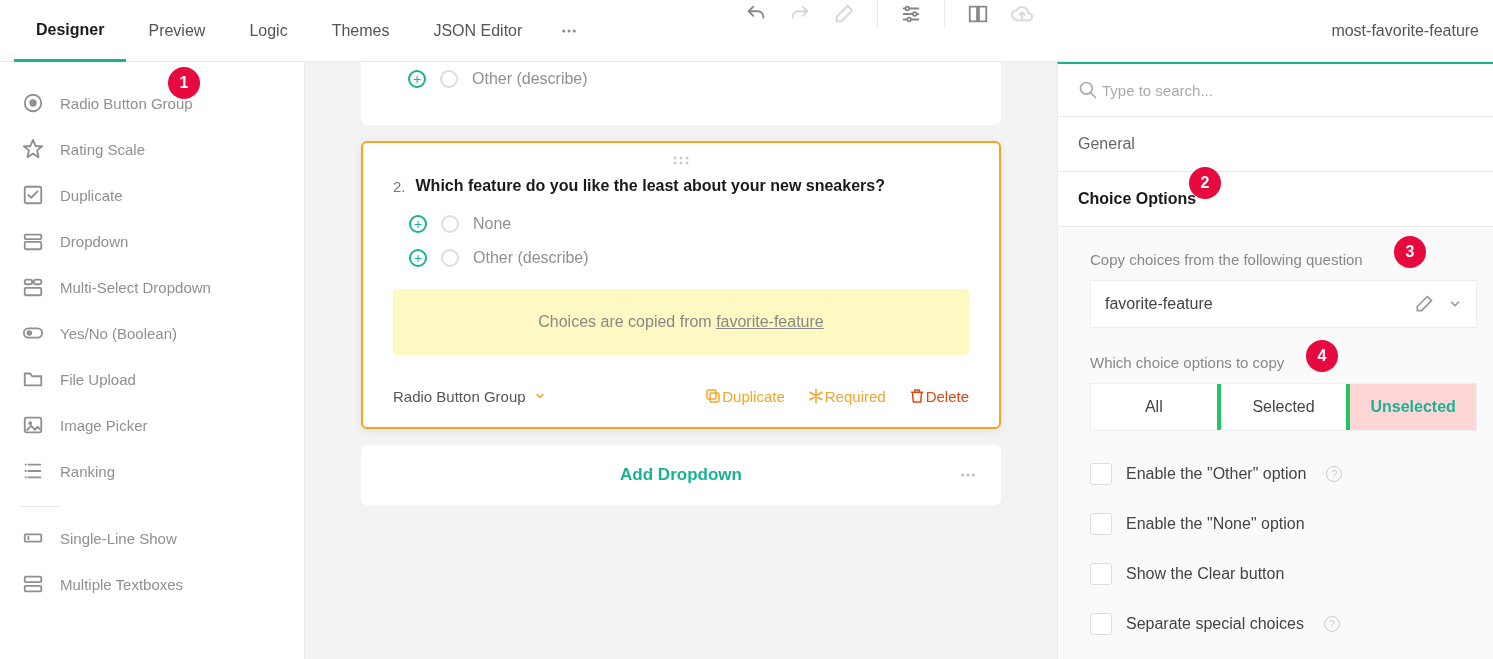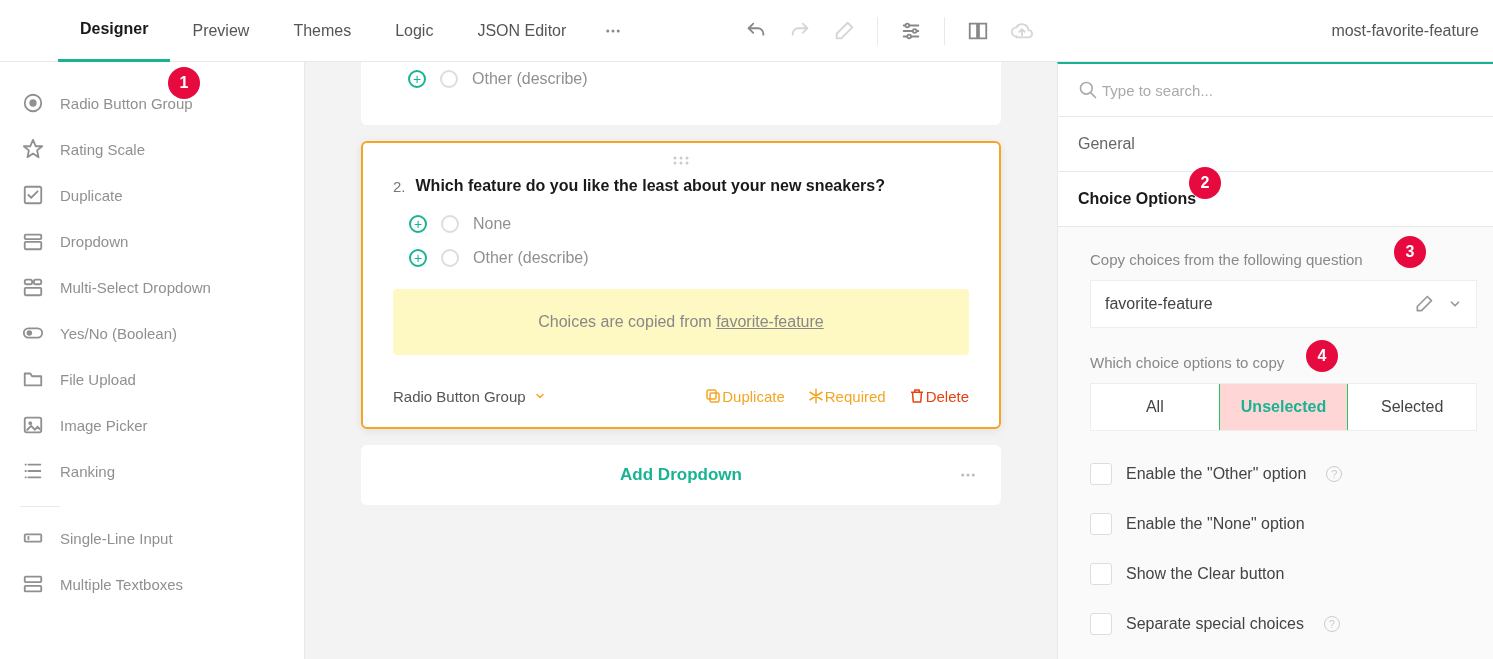--- a/index.html
+++ b/index.html
@@ -12,23 +12,22 @@
     --panel-bg: #f3f3f3;
     --white: #ffffff;
     --selected-bg: #ffd6d6;
   }
   * { box-sizing: border-box; }
   html, body { margin:0; padding:0; font-family: "Segoe UI", Arial, sans-serif; color: var(--text); background: var(--white); }
   body { width:1493px; height:659px; overflow:hidden; position:relative; }
 
   
   .topbar {
-    display:flex; align-items:center; height:62px;
+    display:flex; align-items:flex-start; height:62px;
     border-bottom:1px solid var(--border);
-    padding-left:44px;
   }
   .tabs { display:flex; align-items:center; gap:0; padding-left:14px; }
   .tab {
     padding:0 22px; height:62px; display:flex; align-items:center;
     font-size:16px; color:#555; cursor:pointer;
   }
   .tab.active { color: var(--text); font-weight:600; border-bottom:3px solid var(--teal); }
   .tab-more { padding:0 16px; display:flex; align-items:center; color:#888; cursor:pointer; }
   .topbar-right { margin-left:auto; display:flex; align-items:center; padding-right:30px; gap:22px; }
   .tool-icon { width:22px; height:22px; display:flex; align-items:center; justify-content:center; color:#888; cursor:pointer; }
@@ -76,21 +75,21 @@
   .search-row { display:flex; align-items:center; gap:2px; padding:16px 20px; border-bottom:1px solid var(--border); color:#aaa; }
   .search-row input { border:none; outline:none; font-size:15px; flex:1; color:#555; }
   .search-row input::placeholder { color:#aaa; }
   .group-header { padding:18px 20px; font-size:16px; color:#666; border-bottom:1px solid var(--border); cursor:pointer; }
   .group-header.active { color:var(--text); font-weight:600; border-bottom:1px solid var(--border); }
   .group-body { padding:24px 16px 10px 32px; background:#fafafa; }
   .field-label { font-size:15px; color:#888; margin-bottom:12px; }
   .select { display:flex; align-items:center; background:var(--white); border:1px solid #eee; height:48px; padding:0 14px; font-size:16px; color:#444; cursor:pointer; position:relative; }
   .select .sel-icons { margin-left:auto; display:flex; align-items:center; gap:14px; color:#999; }
   .seg { display:flex; border:1px solid #eee; height:48px; margin-bottom:8px; }
-  .seg .opt { flex:1; display:flex; align-items:center; justify-content:center; font-size:16px; color:#444; cursor:pointer; border-right:1px solid #22c55e; background:var(--white); }
+  .seg .opt { flex:1; display:flex; align-items:center; justify-content:center; font-size:16px; color:#444; cursor:pointer; border-right:4px solid #22c55e; background:var(--white); }
   .seg .opt:last-child { border-right:none; }
   .seg .opt.selected { background:var(--selected-bg); color:var(--teal); font-weight:600; }
   .check-row { display:flex; align-items:center; gap:14px; padding:14px 0; font-size:16px; color:#444; }
   .check { width:22px; height:22px; border:1px solid #ddd; border-radius:3px; background:var(--white); cursor:pointer; }
   .info { width:16px;height:16px;border:1.5px solid #ccc;border-radius:50%;display:inline-flex;align-items:center;justify-content:center;font-size:11px;color:#ccc;margin-left:6px; }
 
   
   .badge { position:absolute; width:32px; height:32px; background:var(--red); color:#fff; border-radius:50%; display:flex; align-items:center; justify-content:center; font-weight:700; font-size:16px; z-index:50; }
 
   svg { display:block; }
@@ -100,22 +99,22 @@
 
 <div class="badge" style="left:168px; top:67px;">1</div>
 <div class="badge" style="left:1189px; top:167px;">2</div>
 <div class="badge" style="left:1394px; top:236px;">3</div>
 <div class="badge" style="left:1306px; top:340px;">4</div>
 
 <div class="topbar">
   <div class="tabs">
     <div class="tab active">Designer</div>
     <div class="tab">Preview</div>
+    <div class="tab">Logic</div>
     <div class="tab">Themes</div>
-    <div class="tab">Logic</div>
     <div class="tab">JSON Editor</div>
     <div class="tab-more">
       <svg width="18" height="18" viewBox="0 0 24 24">
           <circle cx="5" cy="12" r="2" fill="currentColor"></circle>
           <circle cx="12" cy="12" r="2" fill="currentColor"></circle>
           <circle cx="19" cy="12" r="2" fill="currentColor"></circle>
         </svg>
     </div>
   </div>
   <div class="topbar-right" style="margin-right:430px;">
@@ -226,21 +225,21 @@
           <path d="M3 4h2v2H3zM3 11h2v2H3zM3 18h2v2H3z" fill="currentColor"></path>
         </svg>
       <span>Ranking</span>
     </div>
     <div class="tool-divider"></div>
     <div class="tool-item">
       <svg viewBox="0 0 24 24">
           <rect x="3" y="8" width="18" height="8" rx="1" fill="none" stroke="currentColor" stroke-width="2"></rect>
           <path d="M7 10v4" stroke="currentColor" stroke-width="2"></path>
         </svg>
-      <span>Single-Line Input</span>
+      <span>Single-Line Show</span>
     </div>
     <div class="tool-item">
       <svg viewBox="0 0 24 24">
           <rect x="3" y="4" width="18" height="6" rx="1" fill="none" stroke="currentColor" stroke-width="2"></rect>
           <rect x="3" y="14" width="18" height="6" rx="1" fill="none" stroke="currentColor" stroke-width="2"></rect>
         </svg>
       <span>Multiple Textboxes</span>
     </div>
 
   </div>
@@ -349,22 +348,22 @@
             </svg>
           <svg width="14" height="14" viewBox="0 0 24 24">
               <path d="M6 9l6 6 6-6" fill="none" stroke="currentColor" stroke-width="3" stroke-linecap="round" stroke-linejoin="round"></path>
             </svg>
         </span>
       </div>
 
       <div class="field-label">Which choice options to copy</div>
       <div class="seg">
         <div class="opt">All</div>
+        <div class="opt">Selected</div>
         <div class="opt selected">Unselected</div>
-        <div class="opt">Selected</div>
       </div>
 
       <div class="check-row" style="margin-top:18px;">
         <div class="check"></div>
         <span>Enable the "Other" option</span>
         <span class="info">?</span>
       </div>
       <div class="check-row">
         <div class="check"></div>
         <span>Enable the "None" option</span>

